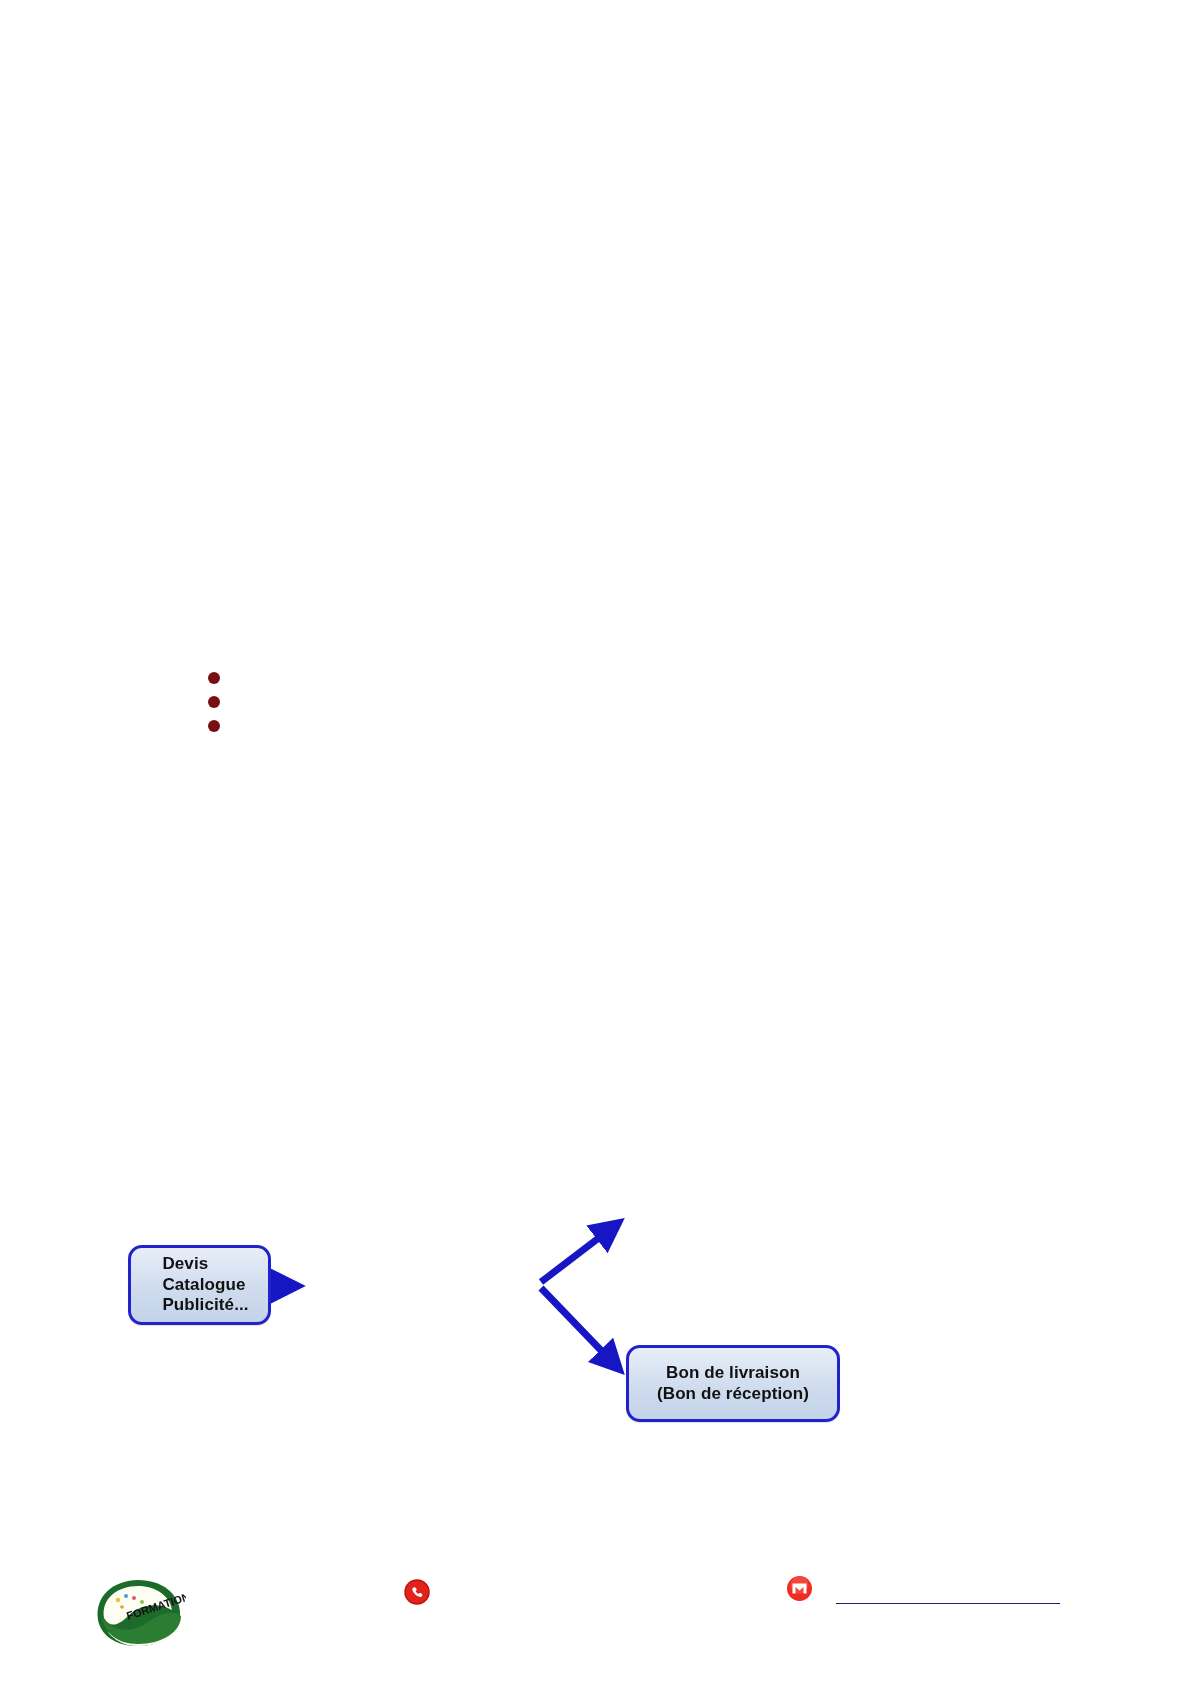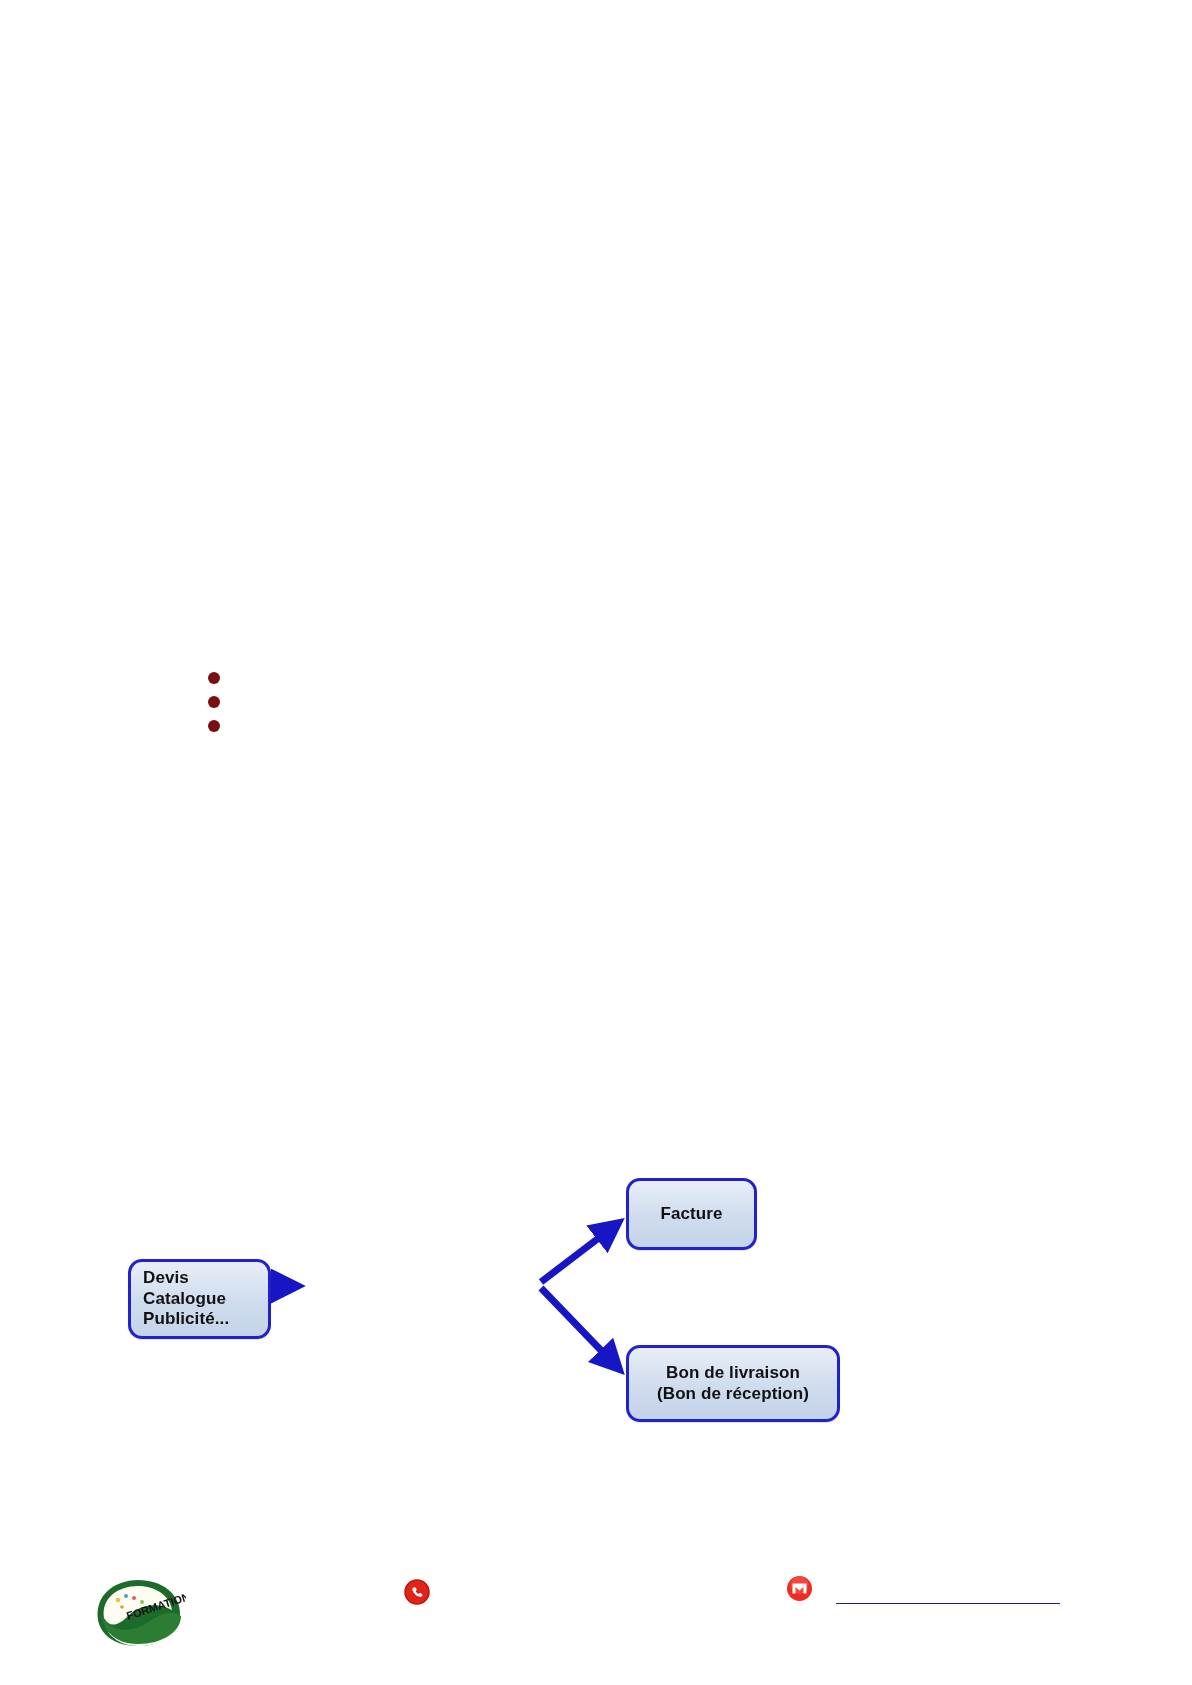--- a/index.html
+++ b/index.html
@@ -76,23 +76,24 @@
     box-shadow: 0 1px 1px rgba(0,0,0,0.12);
   }
   .flow-box.left-align {
     justify-content: flex-start;
     text-align: left;
     padding-left: 12px;
   }
 
   #box-source {
     left: 128px;
-    top: 119px;
+    top: 105px;
     width: 143px;
     height: 80px;
+    justify-content: center;
   }
   #box-order {
     left: 303px;
     top: 105px;
     width: 235px;
     height: 70px;
   }
   #box-invoice {
     left: 626px;
     top: 38px;
@@ -186,23 +187,20 @@
       <line x1="541" y1="148" x2="618" y2="228" stroke="#1616c4" stroke-width="7" marker-end="url(#arrowhead)"></line>
     </svg>
 
     <div class="flow-box left-align" id="box-source">
       <span style="white-space:pre-line;">Devis
 Catalogue
 Publicité...</span>
     </div>
 
 
-    <div class="flow-box" id="box-invoice">
-      <span style="white-space:pre-line;">Facture</span>
-    </div>
 
     <div class="flow-box" id="box-delivery">
       <span style="white-space:pre-line;">Bon de livraison
 (Bon de réception)</span>
     </div>
   </div>
 
   <div id="footer"></div>
 
   <div id="logo-formation">

